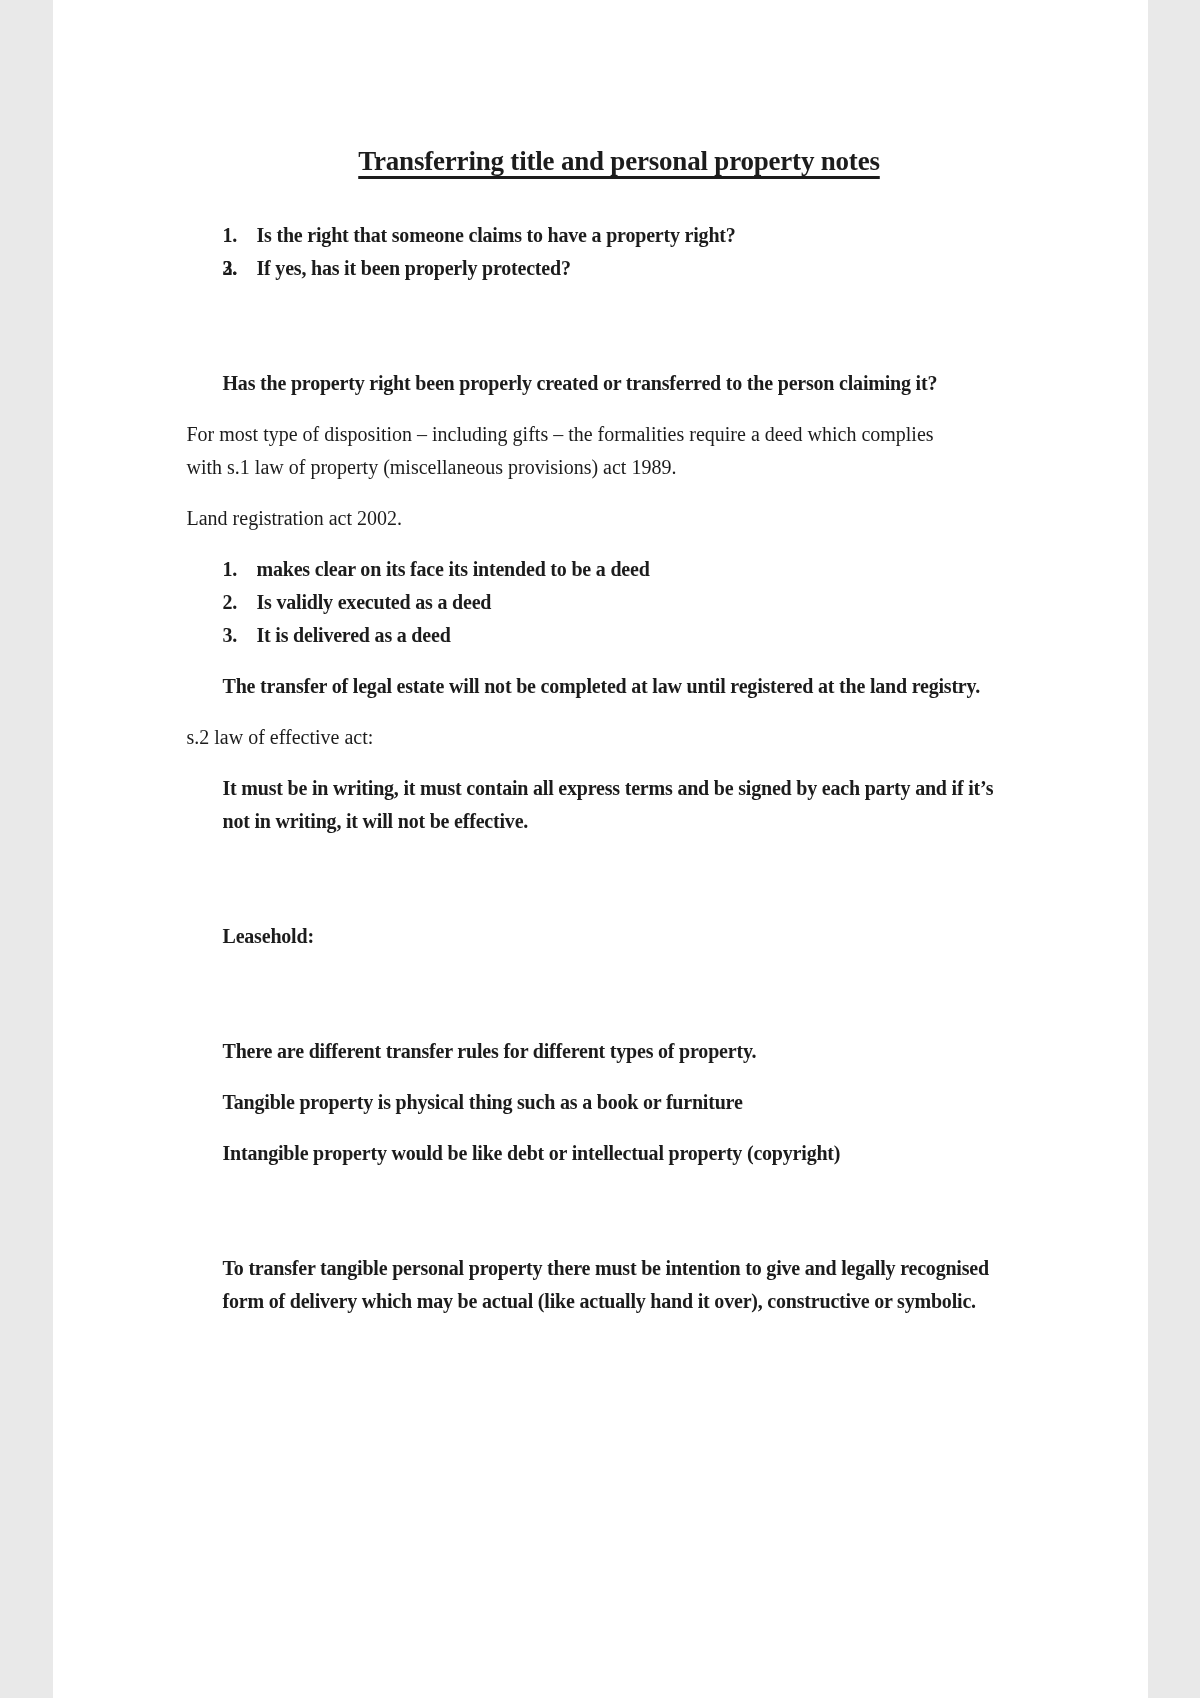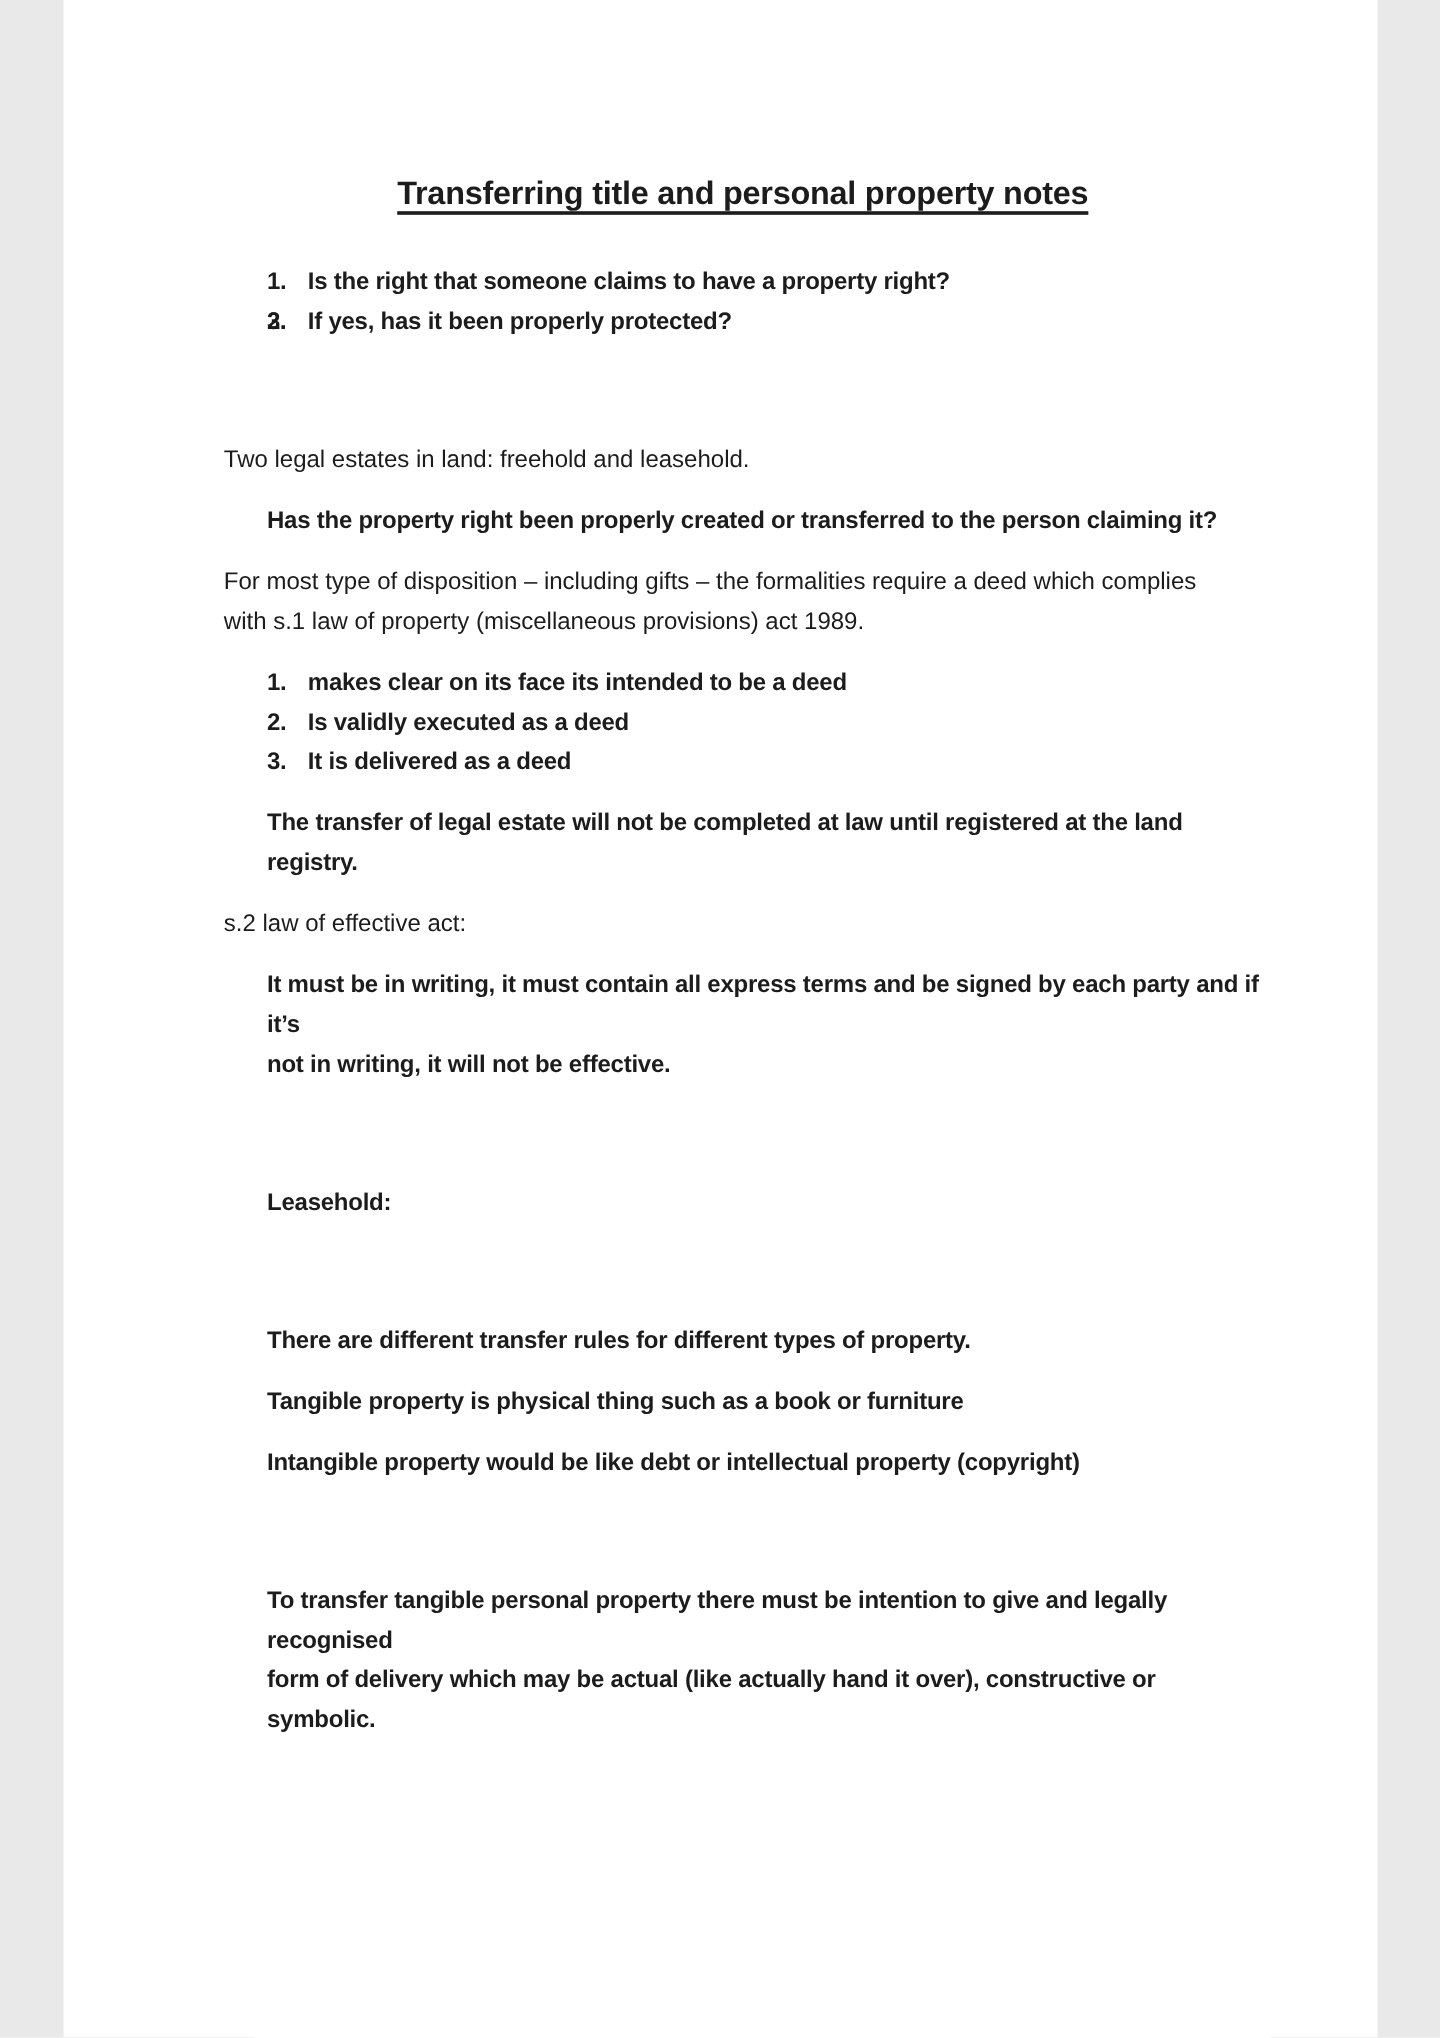--- a/index.html
+++ b/index.html
@@ -5,21 +5,21 @@
   html, body { margin: 0; padding: 0; background: #e9e9e9; }
   .page {
     position: relative;
     width: 1095px;
     height: 1698px;
     margin: 0 auto;
     background: #ffffff;
     box-sizing: border-box;
     padding: 143px 96px 0 134px;
     overflow: hidden;
-    font-family: Liberation Sans, sans-serif;
+    font-family: Liberation Serif, serif;
     font-size: 20px;
     line-height: 33px;
     color: #1c1c1c;
   }
   .title {
     margin: 0 0 40px 0;
     font-size: 27px;
     line-height: 36px;
     font-weight: bold;
     text-align: center;
@@ -65,27 +65,27 @@
       <span class="num">2.</span>
     </li>
     <li>
       <span class="num">3.</span>
       <span>If yes, has it been properly protected?</span>
     </li>
   </ol>
 
   <div class="gap"></div>
 
-  <p>Two legal estates in land: freehold and leasehold.</p>
 
   <p class="bold">Has the property right been properly created or transferred to the person claiming it?</p>
 
   <p class="multi">For most type of disposition – including gifts – the formalities require a deed which complies
 with s.1 law of property (miscellaneous provisions) act 1989.</p>
 
+  <p>Land registration act 2002.</p>
 
 
   <ol class="numlist">
     <li>
       <span class="num">1.</span>
       <span>makes clear on its face its intended to be a deed</span>
     </li>
     <li>
       <span class="num">2.</span>
       <span>Is validly executed as a deed</span>

